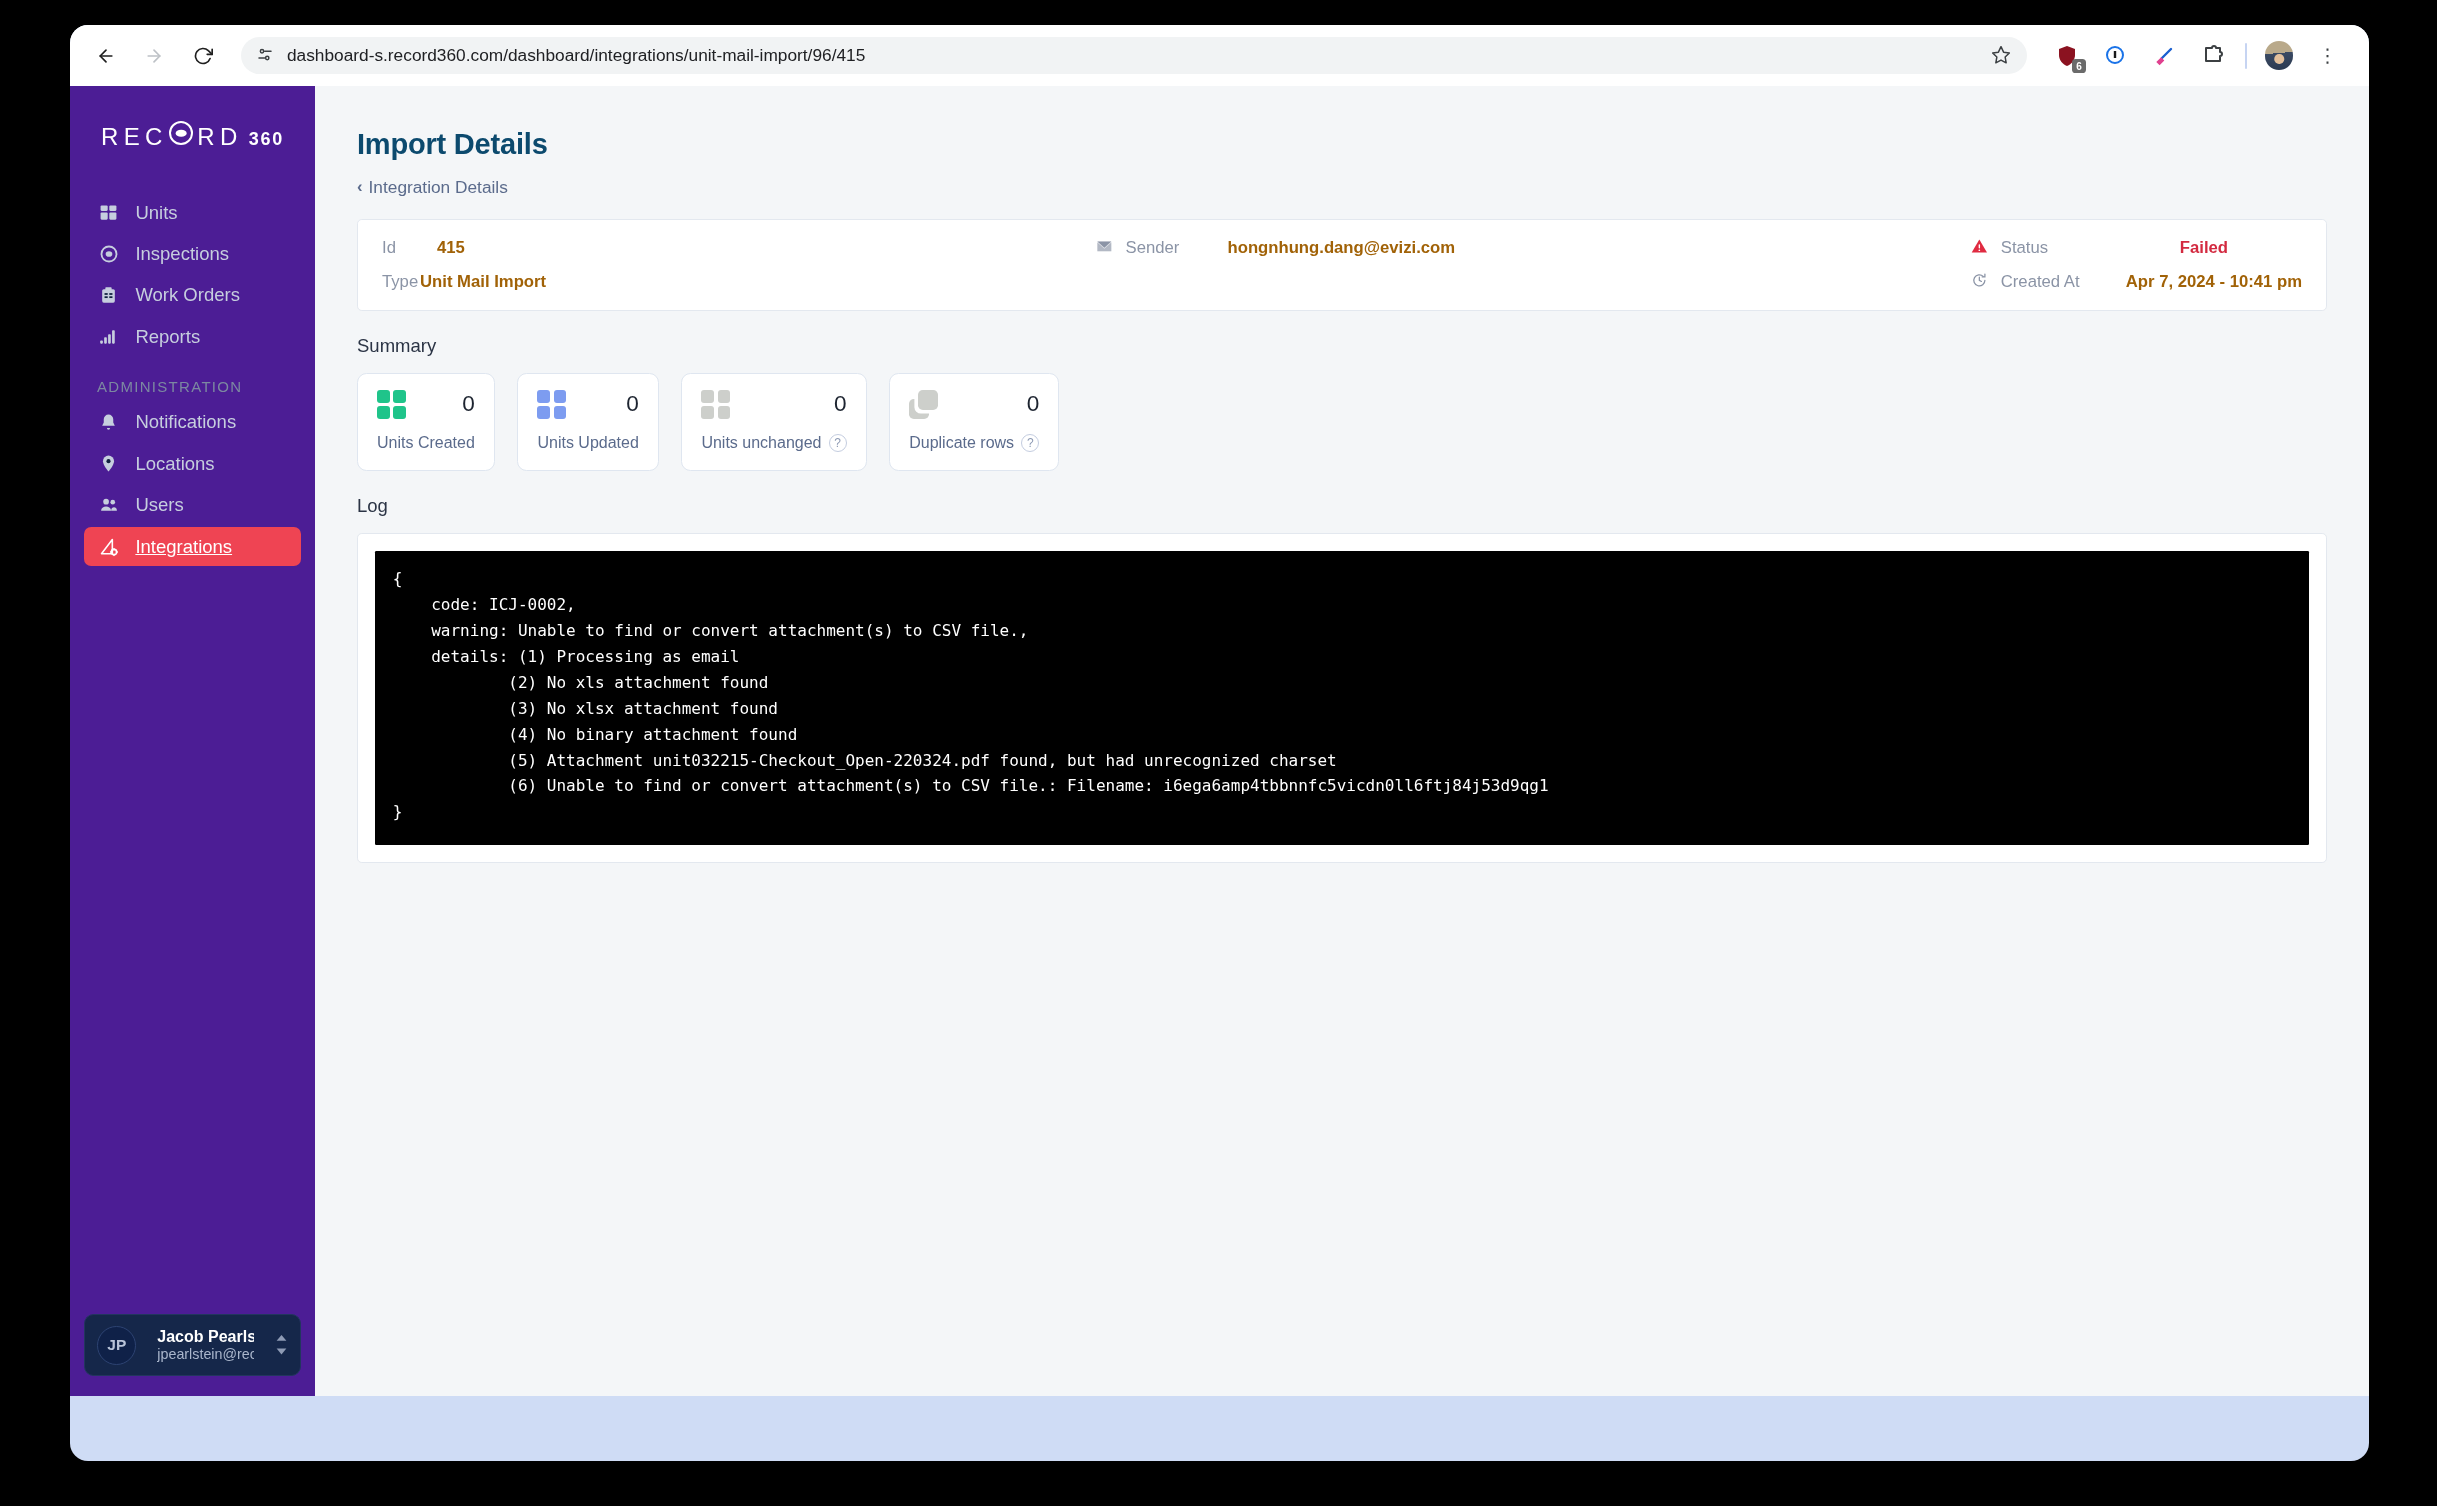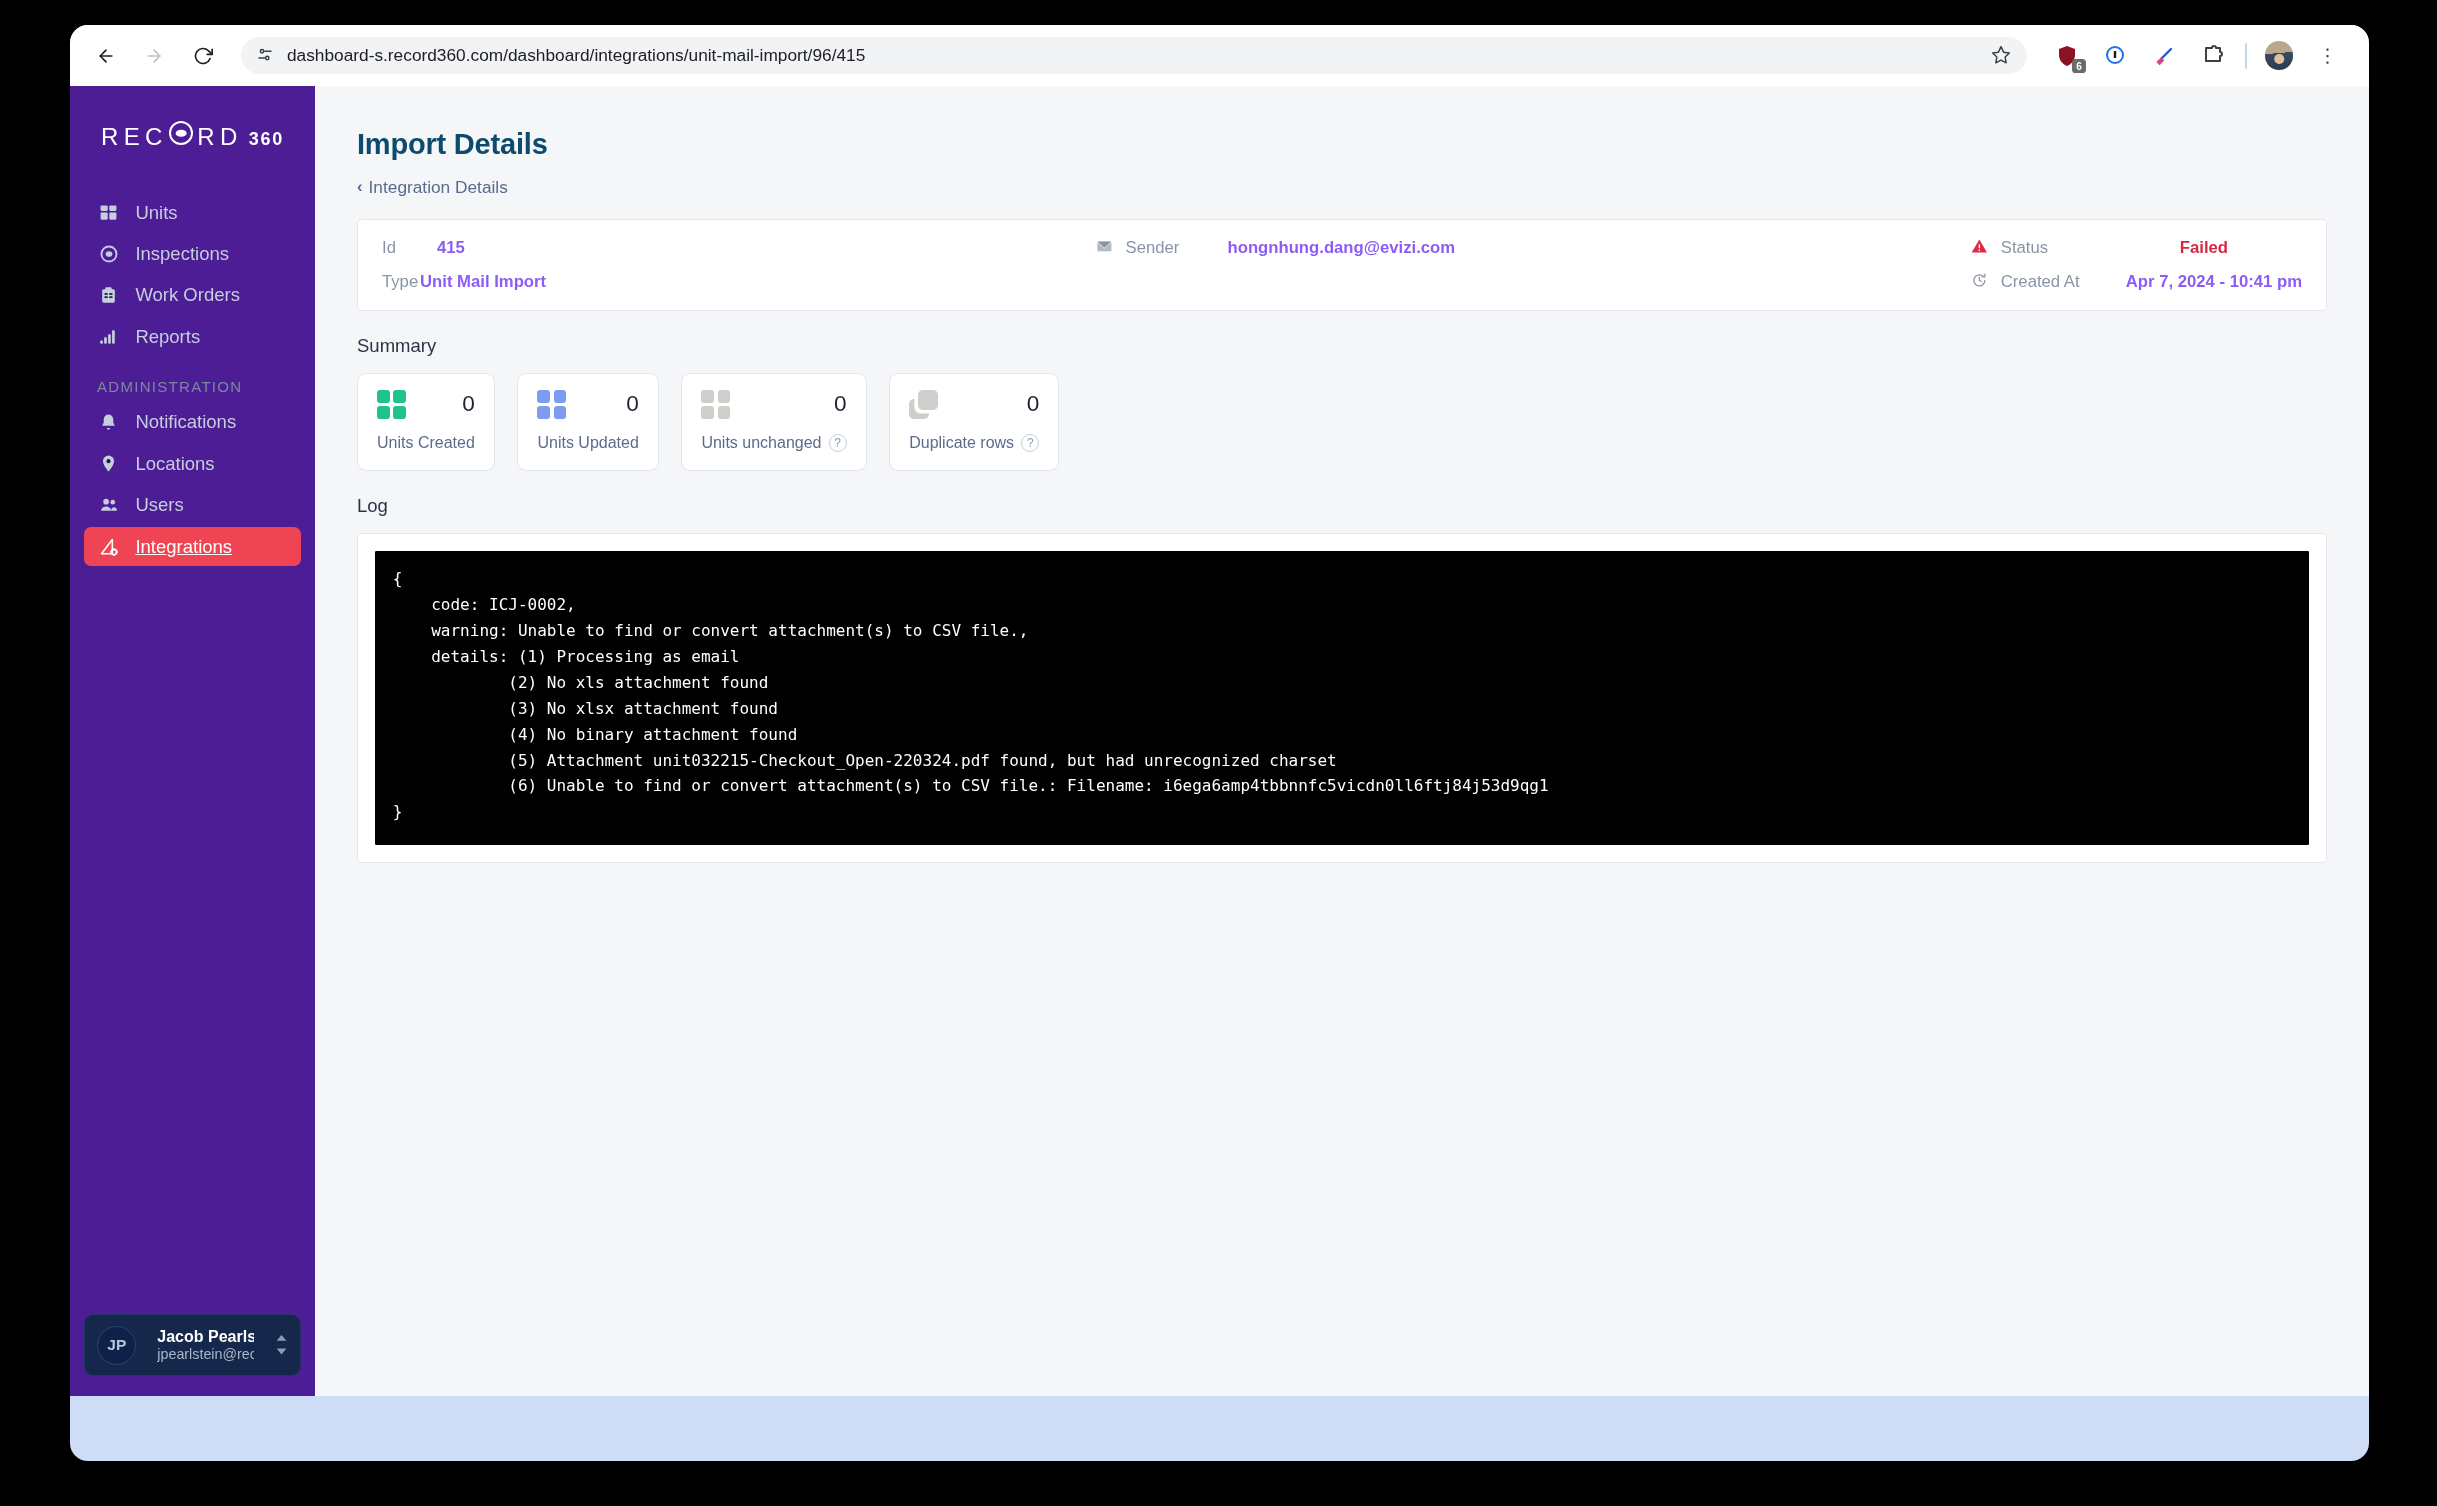--- a/index.html
+++ b/index.html
@@ -328,21 +328,21 @@
   .info-col.c2 { width: 768px; }
   .info-col.c3 { margin-left: auto; }
   .info-row { display: flex; align-items: flex-start; font-size: 16.7px; white-space: nowrap; }
   .info-row .ico {
     width: 20px; flex: 0 0 20px;
     color: #8b94a6;
     display: flex; align-items: center;
     margin-right: 9.5px;
   }
   .info-label { color: #8b94a6; }
-  .info-value { color: #8b5cf6; font-weight: 600; }
+  .info-value { color: #a16207; font-weight: 600; }
   .lbl-id { width: 55px; }
   .lbl-type { width: 38px; }
   .lbl-dest { width: 102px; }
   .lbl-sender { width: 102px; }
   .lbl-status { width: 179px; }
   .lbl-created { width: 125px; }
   .status-failed { color: #d32a40; font-weight: 600; }
 
   .section-heading {
     margin-top: 24px;

